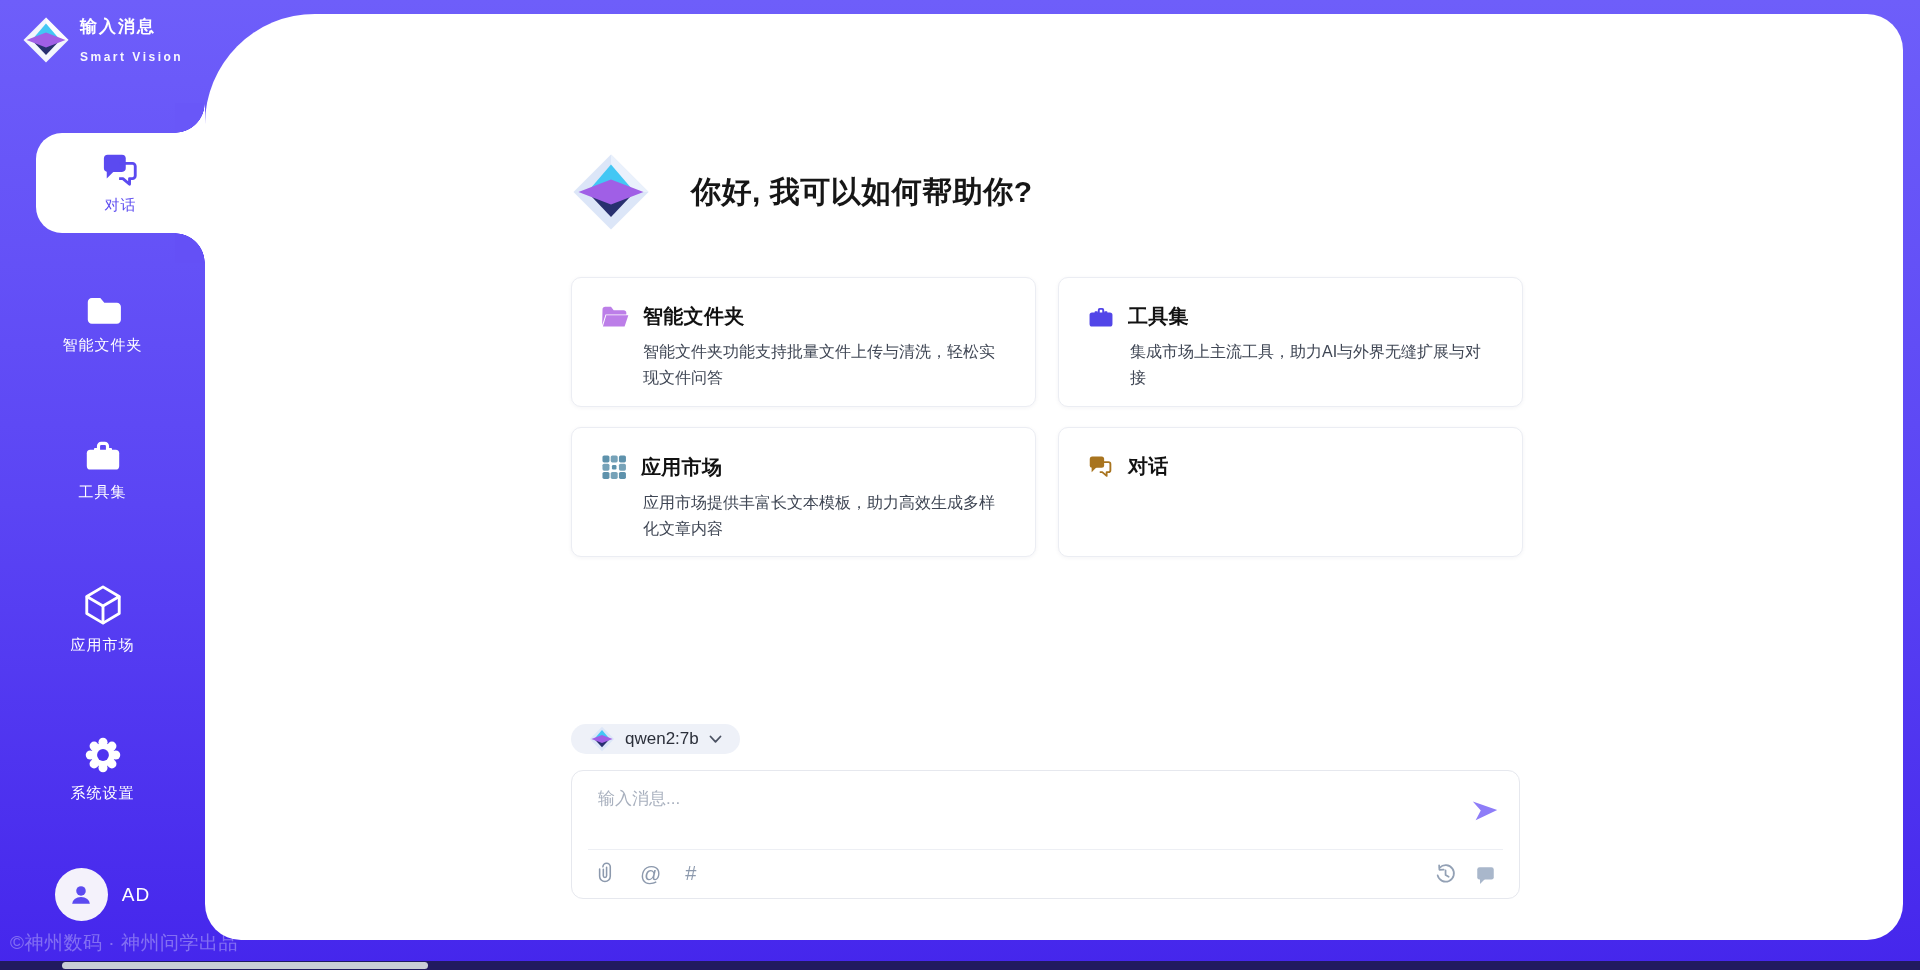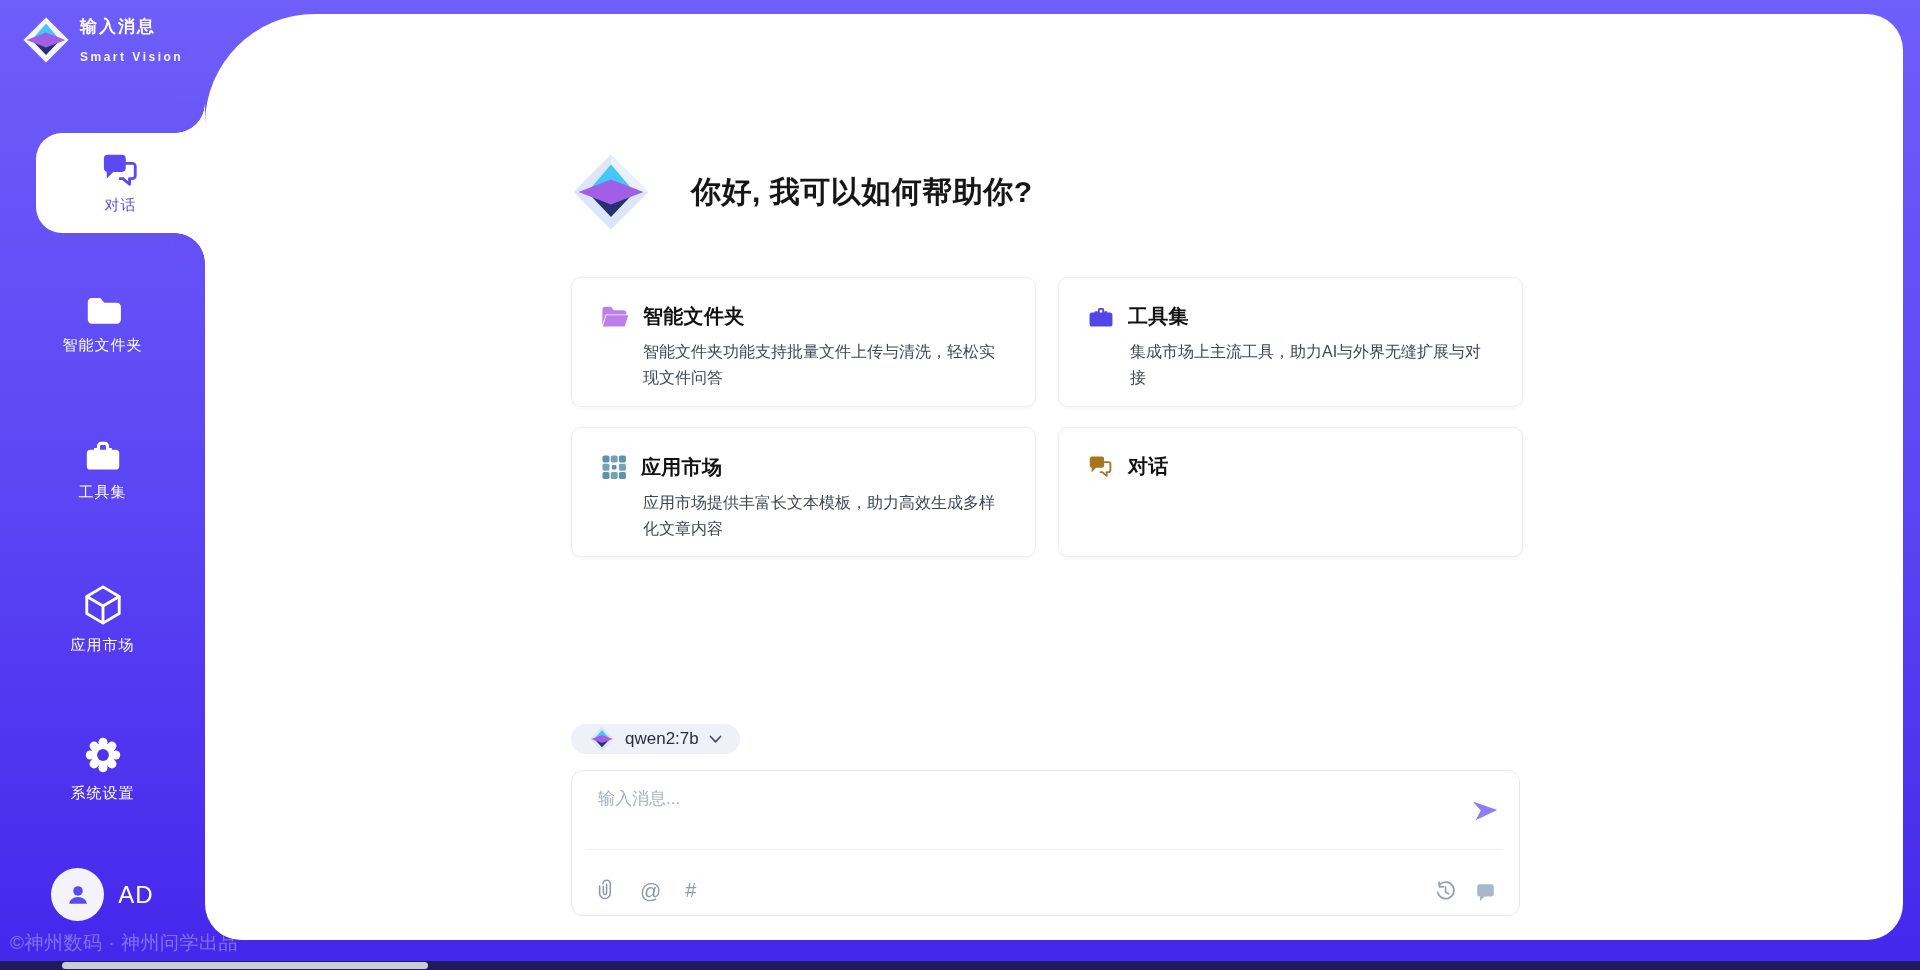--- a/index.html
+++ b/index.html
@@ -31,21 +31,21 @@
     justify-content:center; gap:7px; cursor:pointer; }
   .nav-tab .nav-label { color:#5B4AF0; font-size:15px; letter-spacing:1px; }
   .fillet { position:absolute; left:175px; width:30px; height:30px; }
   .fillet.top { top:103px; background:radial-gradient(circle 30px at 0 0,#6957F8 0 29.5px,#fff 30px); }
   .fillet.bottom { top:233px; background:radial-gradient(circle 30px at 0 100%,#6450F6 0 29.5px,#fff 30px); }
 
   .user-row { position:absolute; left:0; top:868px; width:205px; display:flex;
     align-items:center; justify-content:center; gap:14px; cursor:pointer; }
   .avatar { width:53px; height:53px; border-radius:50%; background:#F4F2FB;
     display:flex; align-items:center; justify-content:center; }
-  .user-name { color:#fff; font-size:24px; font-weight:500; letter-spacing:1px; }
+  .user-name { color:#fff; font-size:19px; font-weight:500; letter-spacing:1px; }
   .copyright { position:absolute; left:10px; top:930px; font-size:19px;
     color:rgba(255,255,255,.33); letter-spacing:.5px; white-space:nowrap; }
 
   
   .greeting { position:absolute; left:366px; top:138px; display:flex; align-items:center; gap:40px; }
   .greeting h1 { font-size:30px; font-weight:700; color:#161616; letter-spacing:.5px; }
 
   .cards { position:absolute; left:366px; top:263px; width:952px;
     display:grid; grid-template-columns:1fr 1fr; column-gap:22px; row-gap:20px; }
   .card { height:130px; background:#fff; border:1px solid #EBEDF3; border-radius:10px;
@@ -53,21 +53,21 @@
   .card-head { display:flex; align-items:center; gap:13px; }
   .card-title { font-size:20px; font-weight:700; color:#111; letter-spacing:.3px; }
   .card-desc { margin-top:9px; margin-left:43px; font-size:16px; color:#3F4654;
     line-height:1.6; padding-right:6px; }
 
   .model-pill { position:absolute; left:366px; top:702px; height:30px; padding:0 18px;
     display:inline-flex; align-items:center; gap:10px; background:#EEF1F8;
     border-radius:21px; cursor:pointer;margin-top:8px; }
   .model-name { font-size:17px; color:#2B2F3A; }
 
-  .composer { position:absolute; left:366px; top:756px; width:949px; height:146px;
+  .composer { position:absolute; left:366px; top:756px; width:949px; height:129px;
     background:#fff; border:1px solid #E6E8EE; border-radius:12px; }
   .composer textarea { position:absolute; left:26px; top:16px; width:830px; height:52px;
     border:none; outline:none; resize:none; background:transparent; font-size:17px;
     color:#333; font-family:inherit; }
   .composer textarea::placeholder { color:#A8B0BE; }
   .composer .divider { position:absolute; left:16px; right:16px; top:78px; border-top:1px solid #EDEFF4; }
   .send-btn { position:absolute; right:18px; top:24px; width:32px; height:32px;
     background:none; border:none; cursor:pointer; }
   .tools-left { position:absolute; left:26px; bottom:13px; display:flex; align-items:center;
     gap:24px; color:#8C99AD; }

